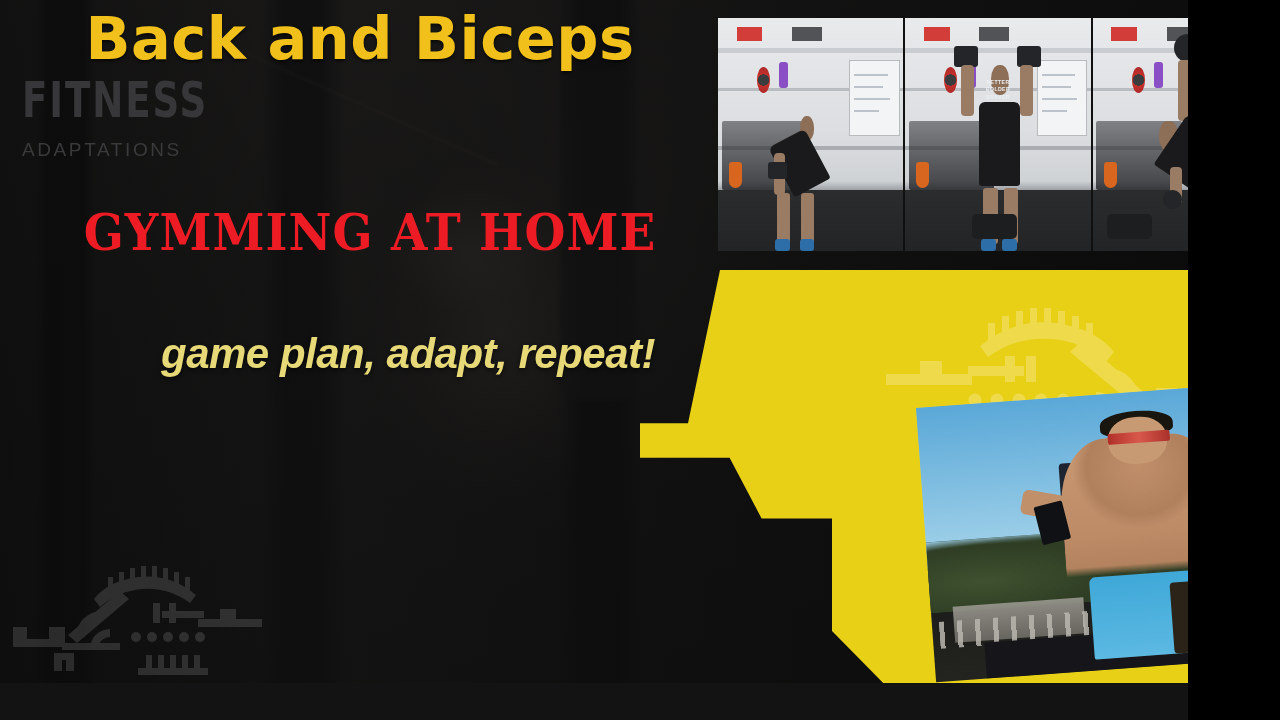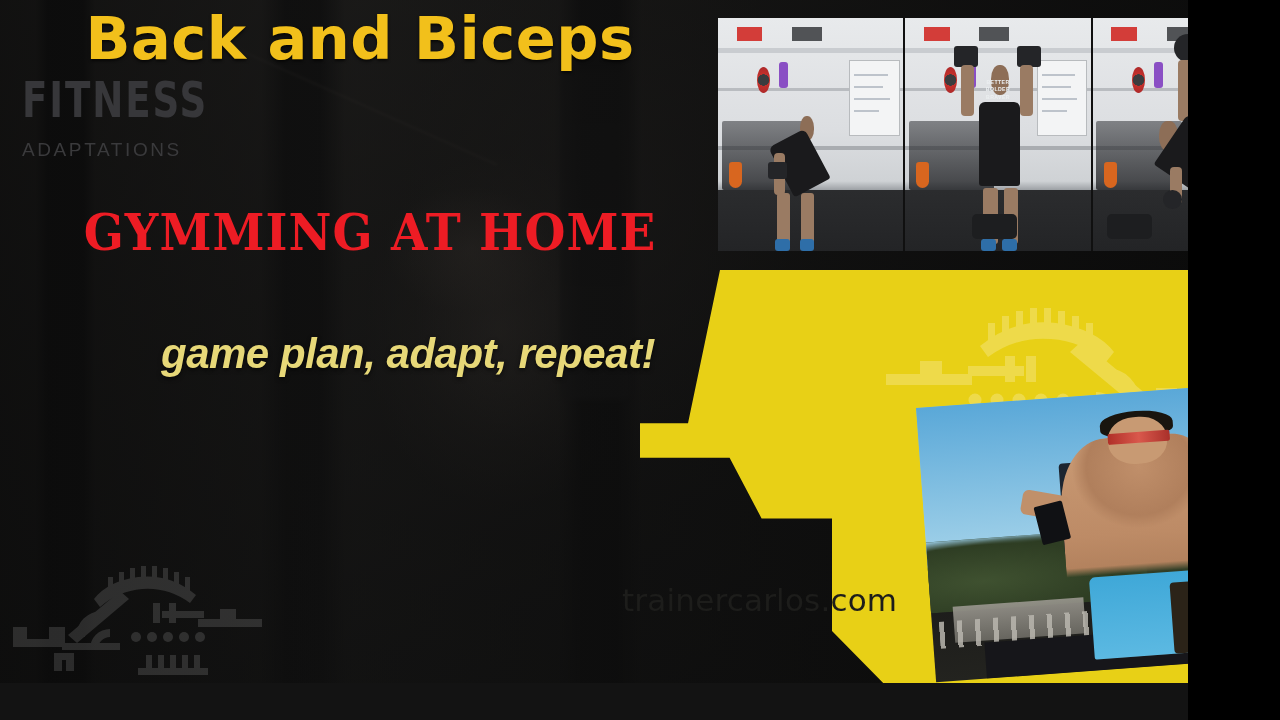--- a/index.html
+++ b/index.html
@@ -608,16 +608,15 @@
   </div>
 
   <div class="title">
     <span>Back and Biceps</span>
   </div>
 
   <div class="subhead">GYMMING AT HOME</div>
   <div class="line3">game plan, adapt, repeat!</div>
 
 
-  <div class="url">trainercarlos.com</div>
 
   <div class="letterbox-bottom"></div>
 </div>
 
 </body></html>

